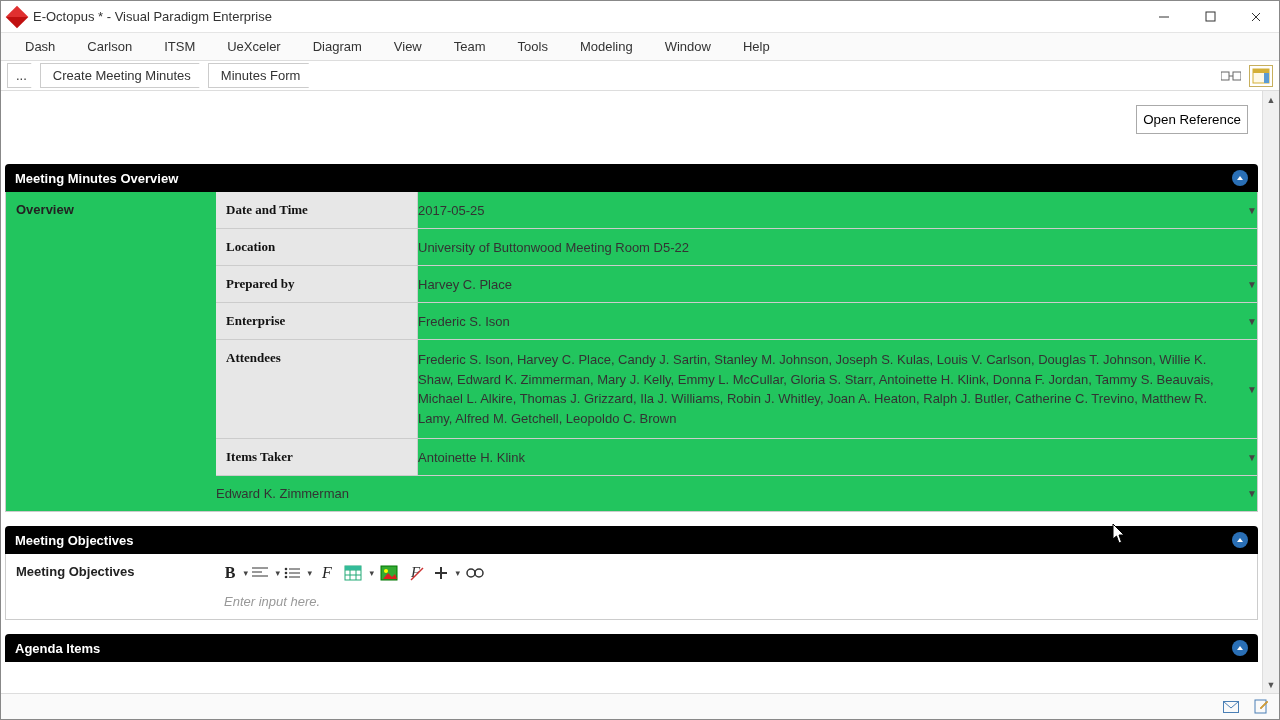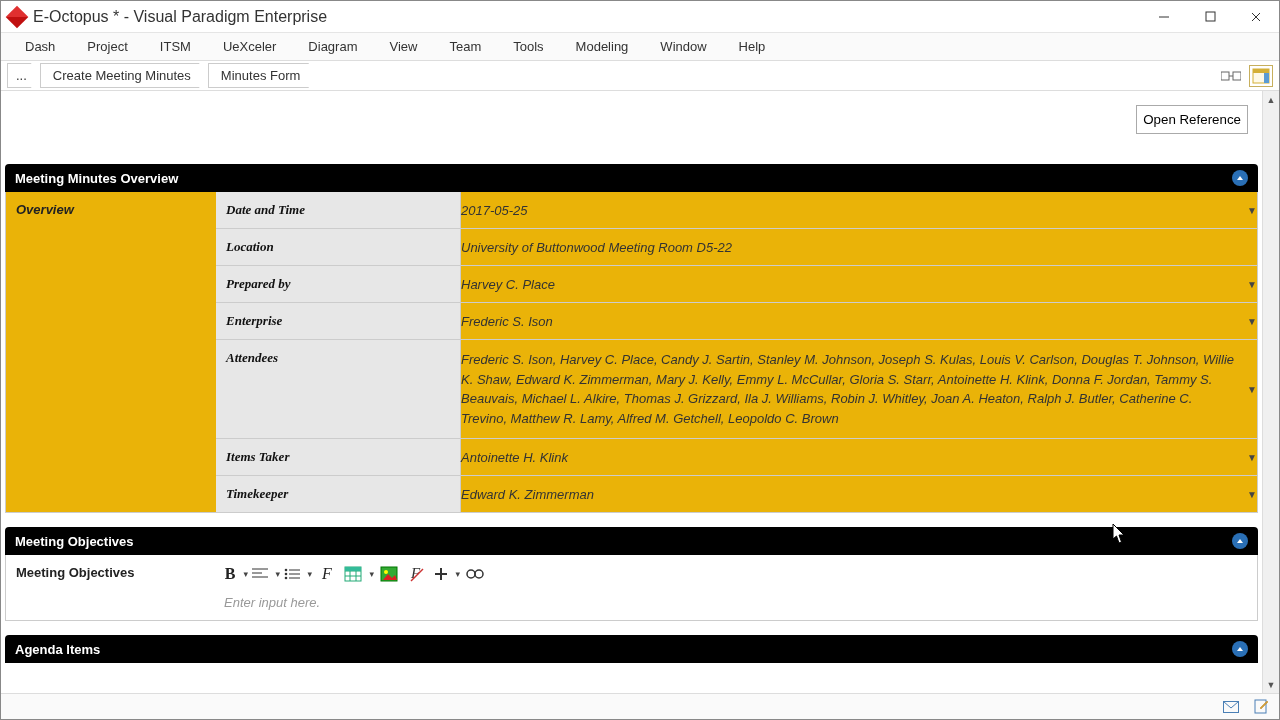--- a/index.html
+++ b/index.html
@@ -21,21 +21,21 @@
   align-items: center;
   padding-left: 8px;
   border-bottom: 1px solid #e5e5e5;
 }
 .titlebar .app-icon {
   width: 16px; height: 16px;
   background: linear-gradient(135deg, #e03030 0 50%, #c01010 50% 100%);
   transform: rotate(45deg);
   margin-right: 8px;
 }
-.titlebar .title-text { color: #333; font-size: 16px; }
+.titlebar .title-text { color: #333; font-size: 13px; }
 .titlebar .win-btns { margin-left: auto; display: flex; }
 .win-btn {
   width: 46px; height: 32px;
   display: flex; align-items: center; justify-content: center;
   color: #333; font-size: 14px;
 }
 .menubar {
   height: 28px;
   background: #fafafa;
   border-bottom: 1px solid #ddd;
@@ -120,39 +120,38 @@
   border-radius: 50%;
   background: #2a6fb5;
   display: flex; align-items: center; justify-content: center;
   color: #fff;
   font-size: 10px;
 }
 .form-body {
   display: flex;
   border: 1px solid #ccc;
   border-top: none;
-  background: #eab308;
-  font-style: italic;
+  background: #22c55e;
 }
 .form-left-label {
   width: 210px;
   padding: 10px;
   font-weight: bold;
   color: #222;
 }
 .form-table {
   flex: 1;
 }
 .form-row {
   display: flex;
   border-bottom: 1px solid #ccc;
 }
 .form-row:last-child { border-bottom: none; }
 .form-key {
-  width: 245px;
+  width: 202px;
   background: #e7e7e7;
   border-right: 1px solid #ccc;
   padding: 10px 10px;
   font-weight: bold;
   font-family: Georgia, "Times New Roman", serif;
   color: #111;
   display: flex;
   align-items: center;
 }
 .form-val {
@@ -263,21 +262,21 @@
       <svg width="12" height="12" viewBox="0 0 12 12">
           <line x1="2" y1="2" x2="10" y2="10" stroke="#333" stroke-width="1"></line>
           <line x1="10" y1="2" x2="2" y2="10" stroke="#333" stroke-width="1"></line>
         </svg>
     </div>
   </div>
 </div>
 
 <div class="menubar">
   <div class="menuitem">Dash</div>
-  <div class="menuitem">Project</div>
+  <div class="menuitem">Carlson</div>
   <div class="menuitem">ITSM</div>
   <div class="menuitem">UeXceler</div>
   <div class="menuitem">Diagram</div>
   <div class="menuitem">View</div>
   <div class="menuitem">Team</div>
   <div class="menuitem">Tools</div>
   <div class="menuitem">Modeling</div>
   <div class="menuitem">Window</div>
   <div class="menuitem">Help</div>
 </div>
@@ -357,21 +356,20 @@
             </div>
           </div>
           <div class="form-row">
             <div class="form-key">Items Taker</div>
             <div class="form-val">
               <span>Antoinette H. Klink</span>
               <span class="dropdown-caret">▼</span>
             </div>
           </div>
           <div class="form-row">
-            <div class="form-key">Timekeeper</div>
             <div class="form-val">
               <span>Edward K. Zimmerman</span>
               <span class="dropdown-caret">▼</span>
             </div>
           </div>
         </div>
       </div>
 
       <div class="section-header" style="margin-top:14px;">
         <span>Meeting Objectives</span>

